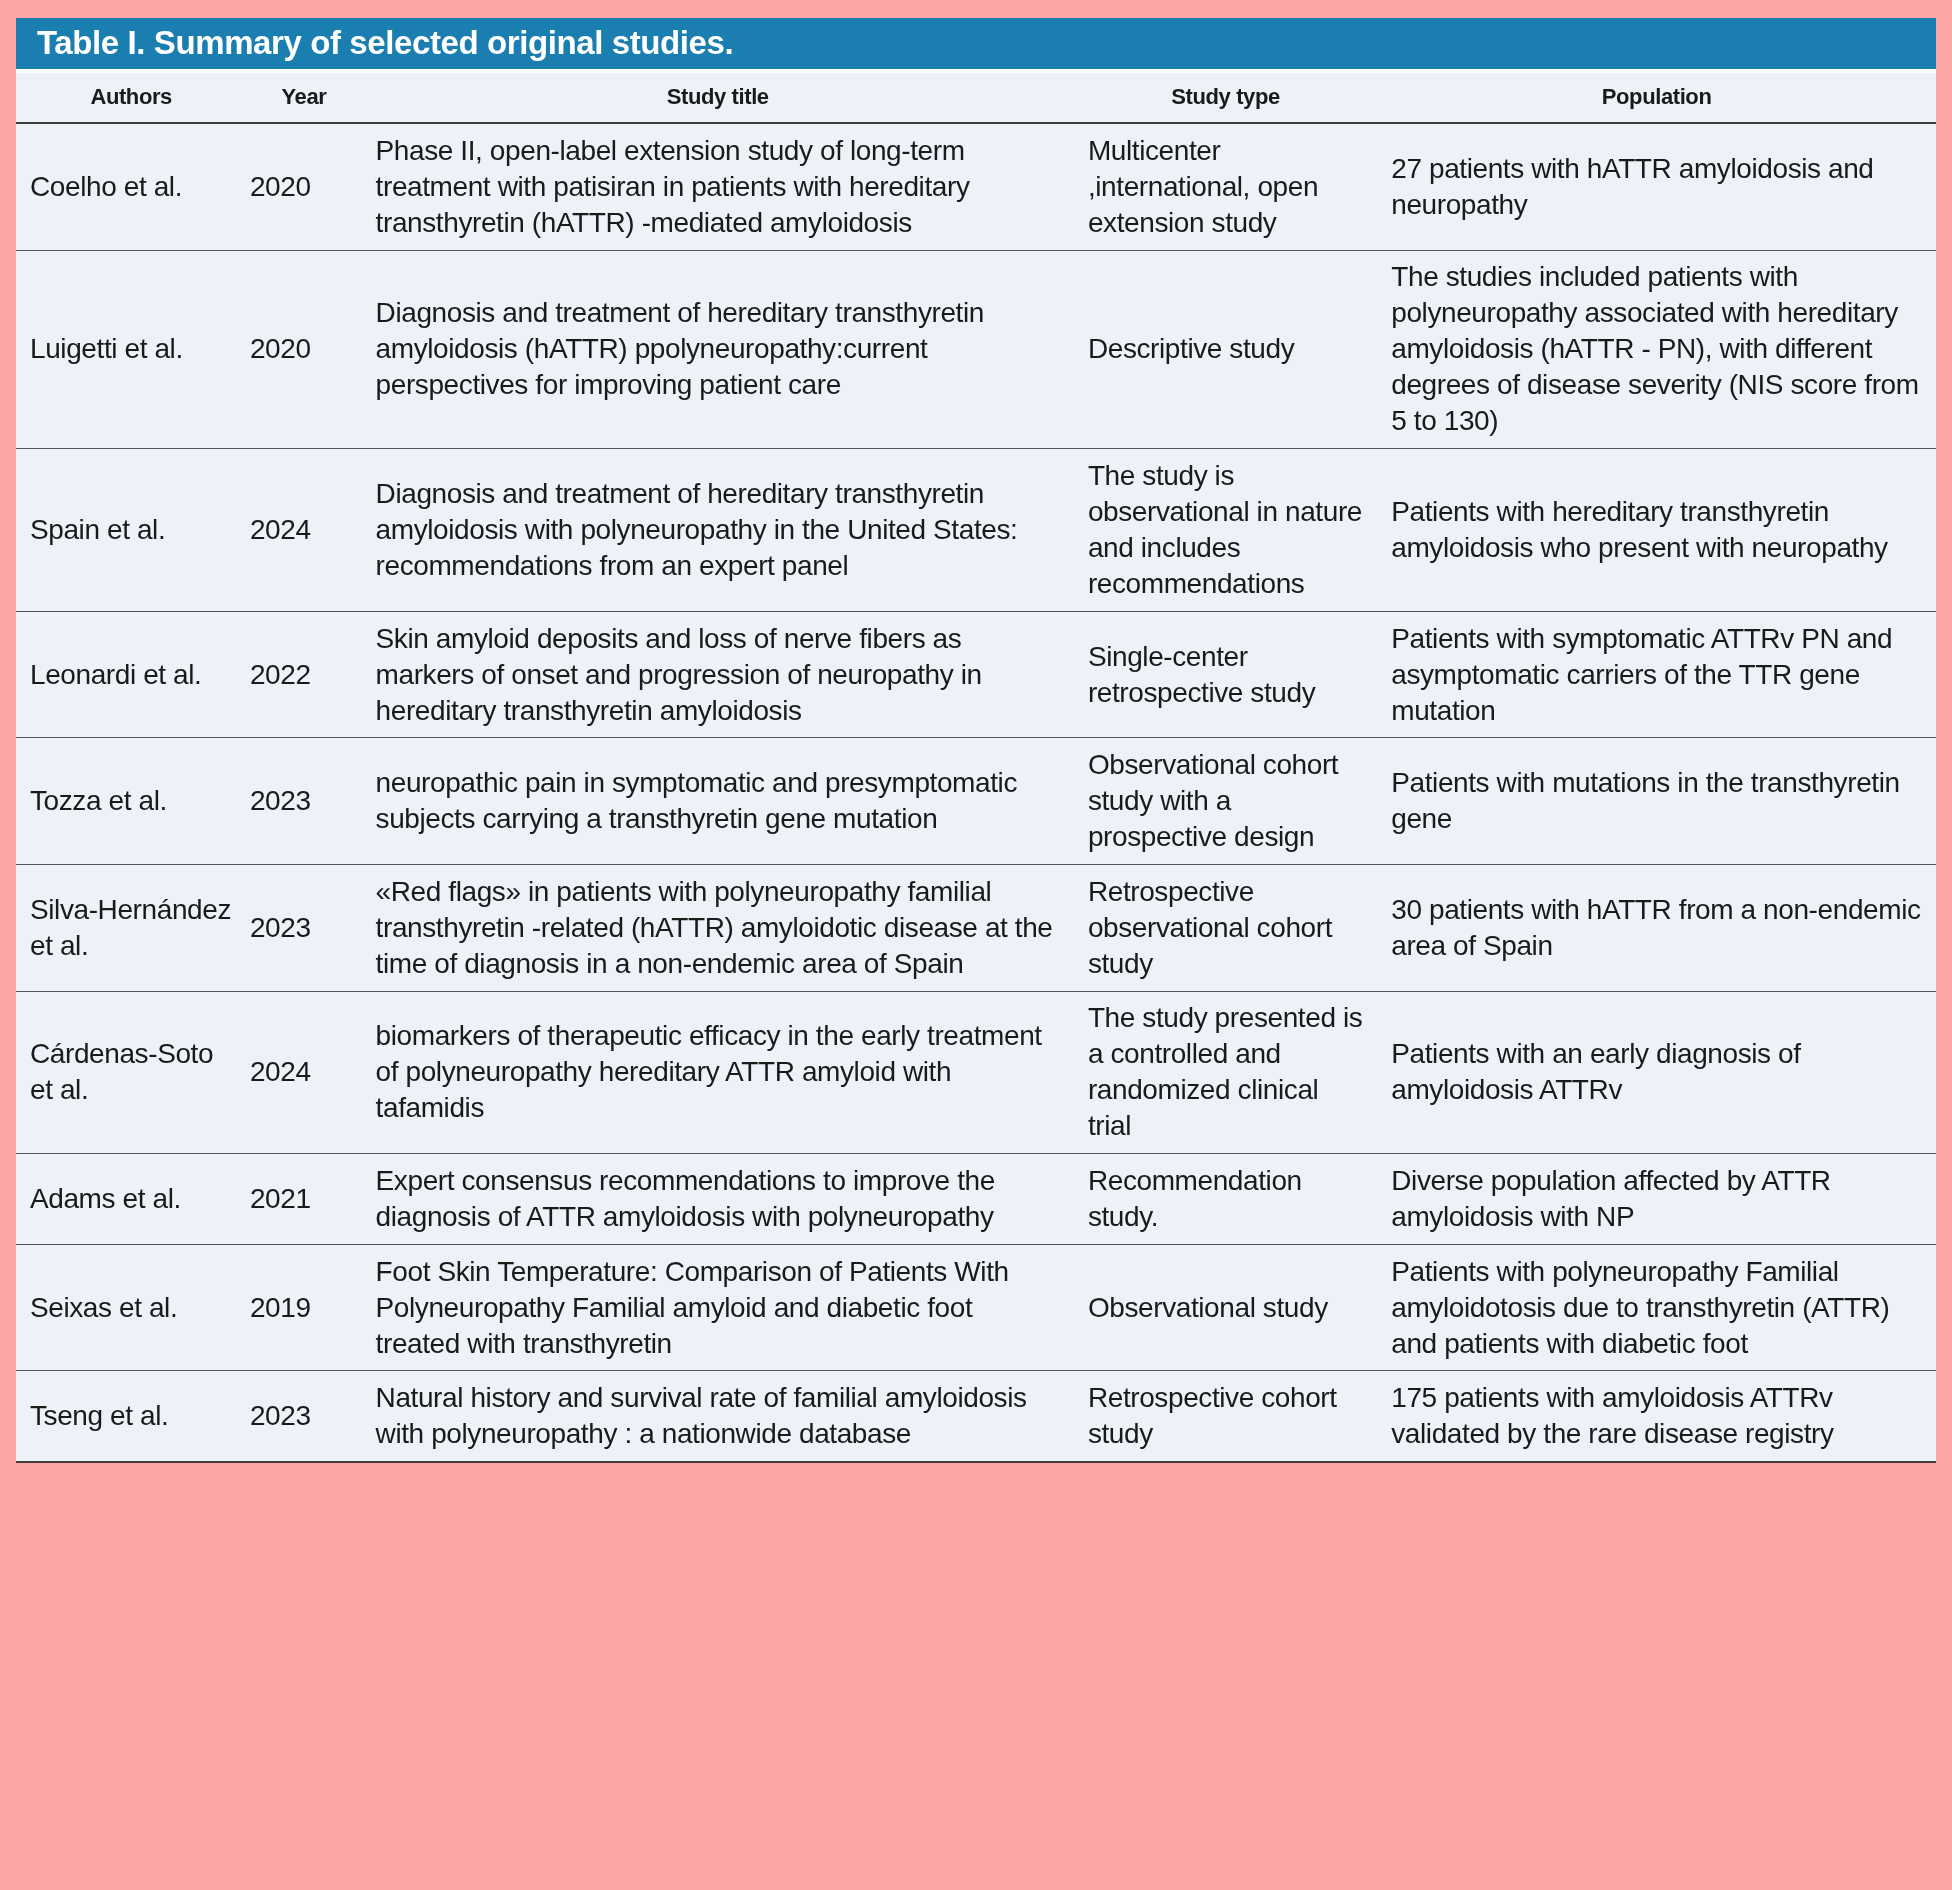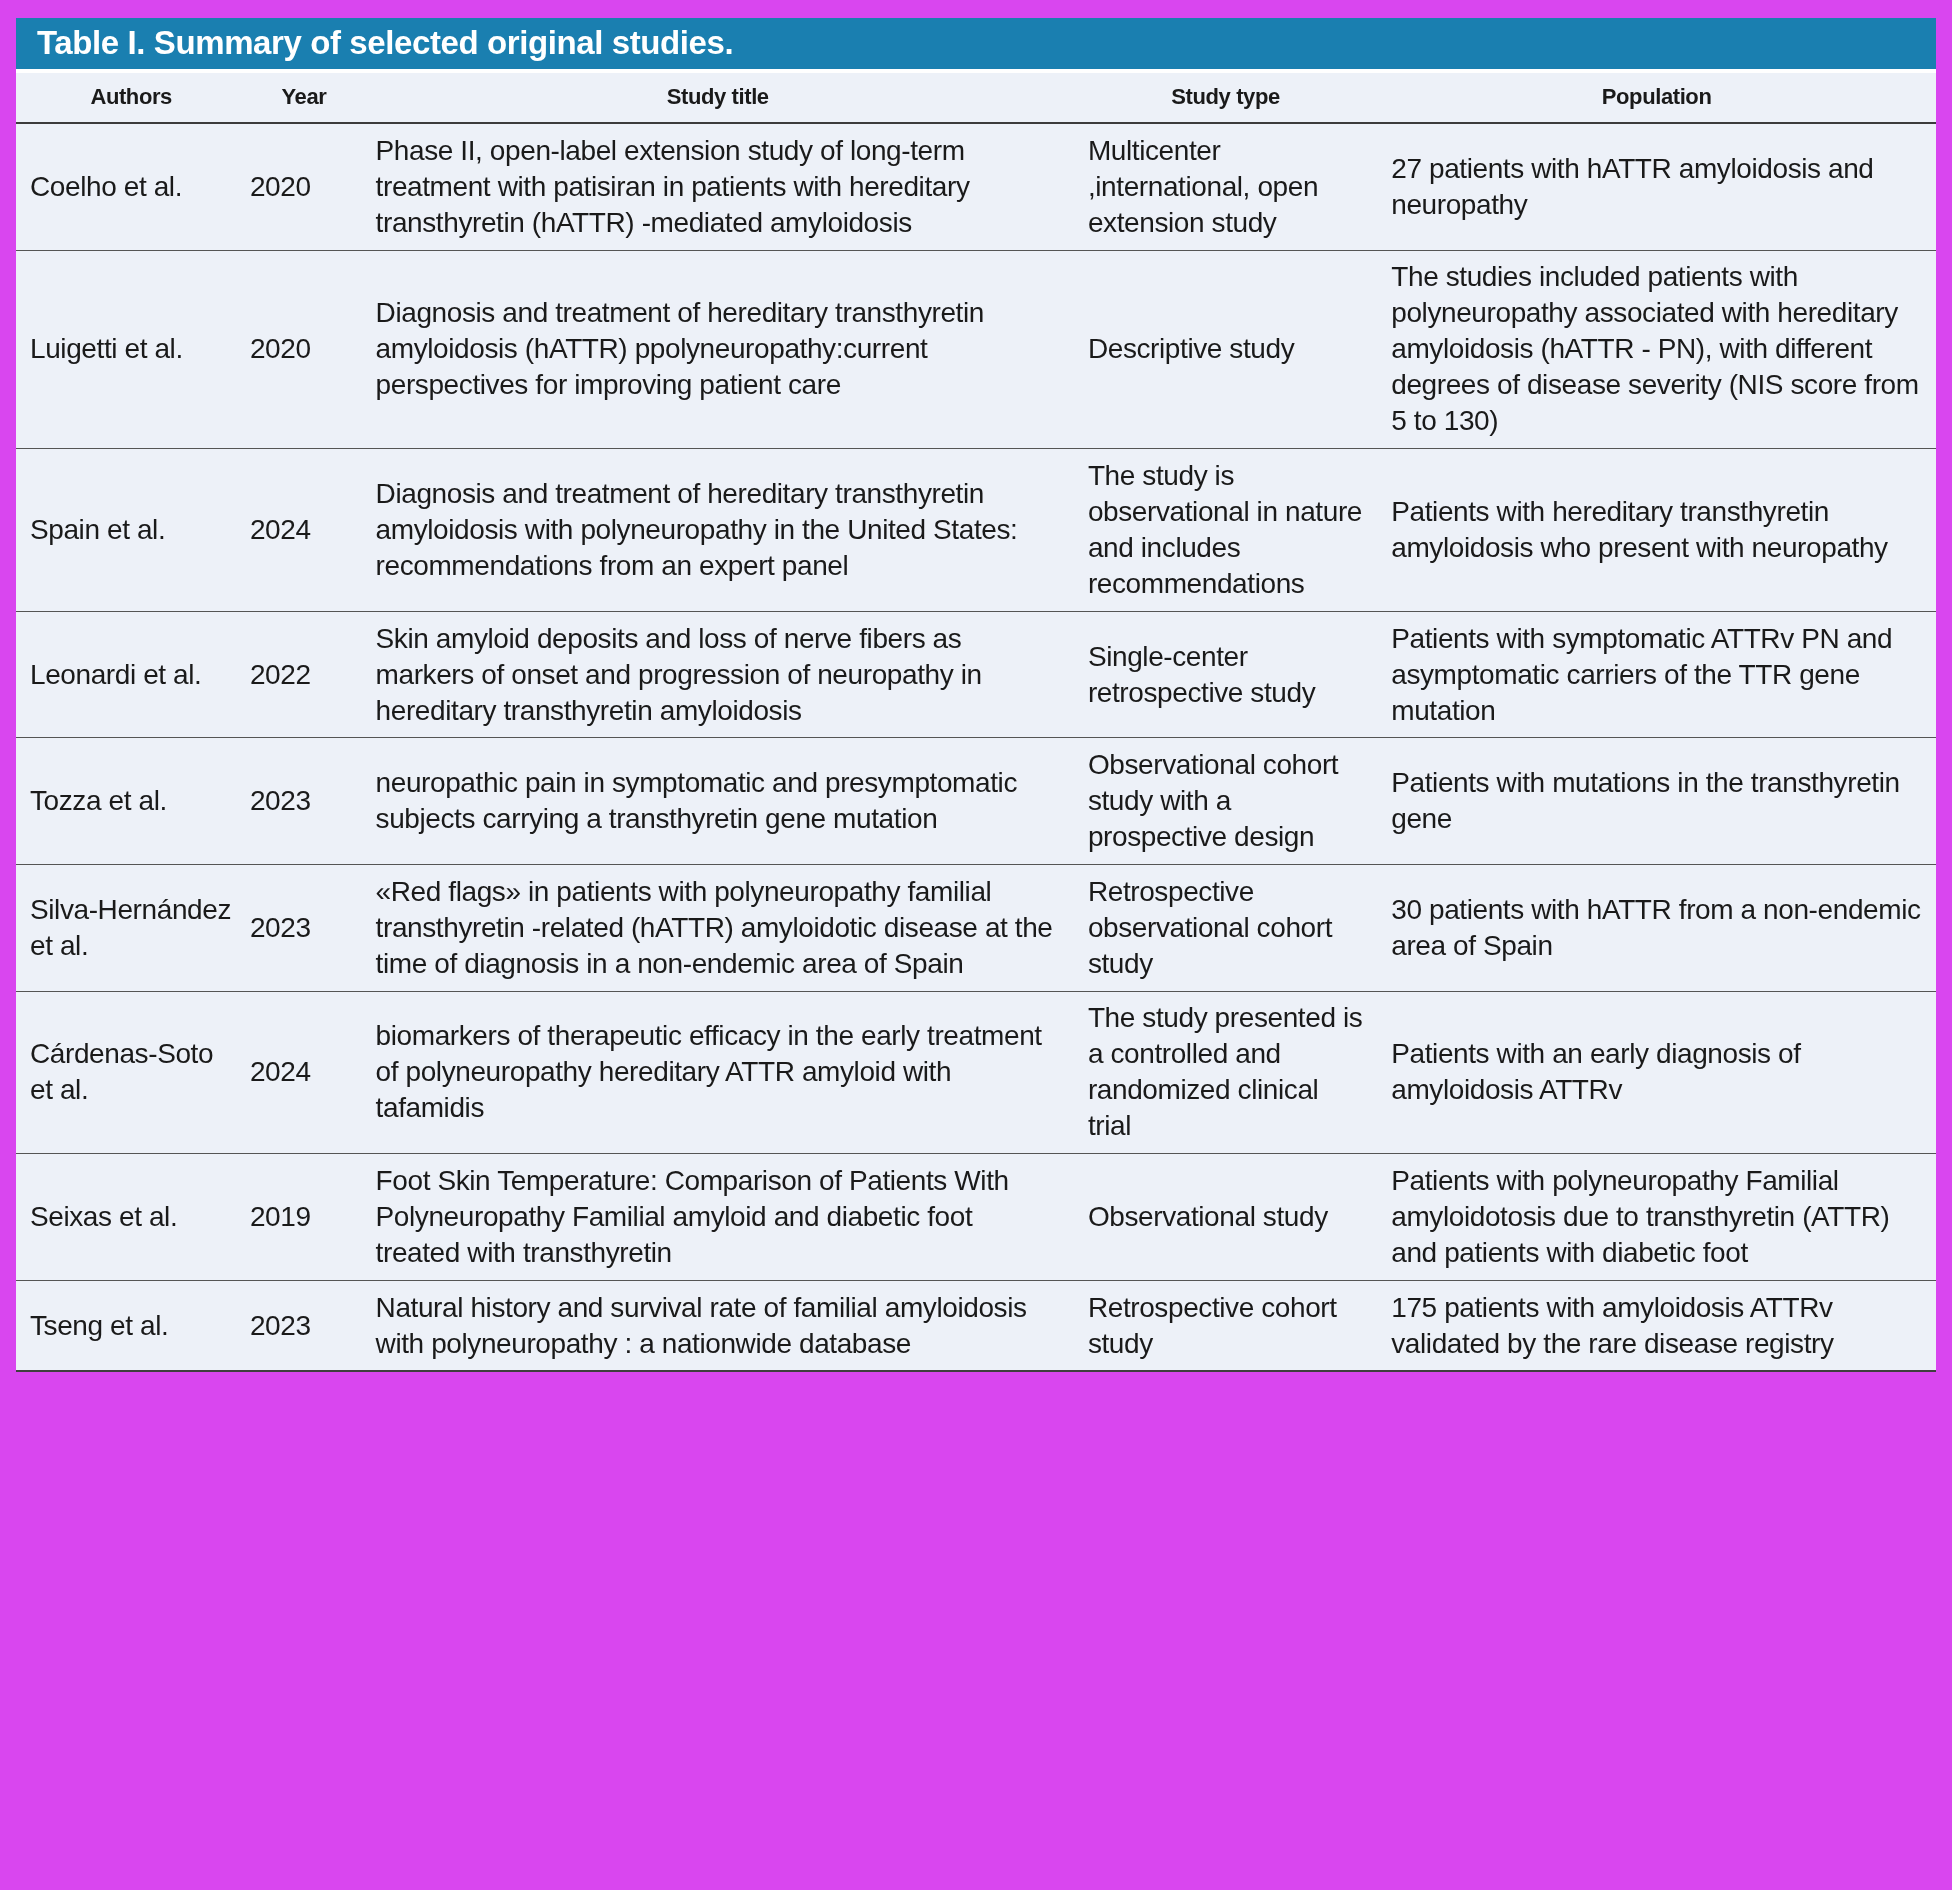--- a/index.html
+++ b/index.html
@@ -4,21 +4,21 @@
 <style>
   * { margin: 0; padding: 0; box-sizing: border-box; }
   html, body {
     background: #ffffff;
     font-family: "Liberation Sans", "DejaVu Sans", sans-serif;
     color: #1a1a1a;
   }
   .page {
     width: 1952px;
     min-height: 1891px;
-    background: #d946ef;
+    background: #fca5a5;
     padding: 17.6px 16px 26.5px 16px;
   }
   .title-bar {
     background: #1a7fb0;
     color: #ffffff;
     height: 51px;
     display: flex;
     align-items: center;
     padding-left: 21px;
     font-size: 33px;
@@ -143,20 +143,27 @@
   </tr>
 
   <tr>
     <td class="cell-author">Cárdenas-Soto et al.</td>
     <td class="cell-year">2024</td>
     <td class="cell-title">biomarkers of therapeutic efficacy in the early treatment of polyneuropathy hereditary ATTR amyloid with tafamidis</td>
     <td class="cell-type">The study presented is a controlled and randomized clinical trial</td>
     <td class="cell-population">Patients with an early diagnosis of amyloidosis ATTRv</td>
   </tr>
 
+  <tr>
+    <td class="cell-author">Adams et al.</td>
+    <td class="cell-year">2021</td>
+    <td class="cell-title">Expert consensus recommendations to improve the diagnosis of ATTR amyloidosis with polyneuropathy</td>
+    <td class="cell-type">Recommendation study.</td>
+    <td class="cell-population">Diverse population affected by ATTR amyloidosis with NP</td>
+  </tr>
 
   <tr>
     <td class="cell-author">Seixas et al.</td>
     <td class="cell-year">2019</td>
     <td class="cell-title">Foot Skin Temperature: Comparison of Patients With Polyneuropathy Familial amyloid and diabetic foot treated with transthyretin</td>
     <td class="cell-type">Observational study</td>
     <td class="cell-population">Patients with polyneuropathy Familial amyloidotosis due to transthyretin (ATTR) and patients with diabetic foot</td>
   </tr>
 
   <tr>

